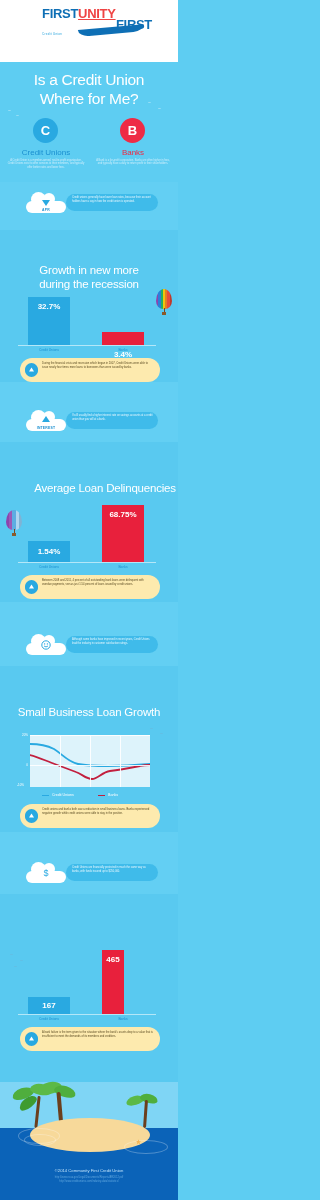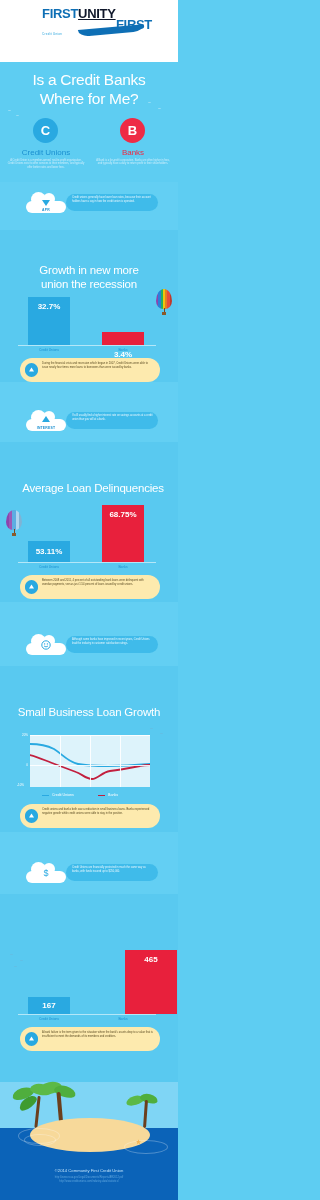--- a/index.html
+++ b/index.html
@@ -7,21 +7,21 @@
     width:178px;height:1200px;overflow:hidden;
     font-family:"Liberation Sans",sans-serif;
     background:#5ecdf2;
   }
   .page{position:relative;width:178px;height:1200px;overflow:hidden;}
 
   
   .header{position:absolute;left:0;top:0;width:178px;height:52px;background:#ffffff;overflow:hidden;}
   .logo{position:absolute;left:42px;top:8px;width:110px;text-align:left;}
   .logo-main{font-size:13px;font-weight:bold;letter-spacing:-.3px;line-height:11px;color:#0e6fb5;}
-  .logo-main .c2{color:#0f172a;text-decoration:underline;}
+  .logo-main .c2{color:#ef4444;text-decoration:underline;}
   .logo-first{font-size:13px;font-weight:bold;color:#0e6fb5;text-align:right;line-height:12px;letter-spacing:-.3px;}
   .logo-cu{position:absolute;left:0;top:24px;font-size:3px;color:#27a3dd;letter-spacing:.3px;}
   .logo-swoosh{position:absolute;left:36px;top:19px;width:66px;height:7px;background:#0e6fb5;
     border-radius:0 0 40px 40px/0 0 26px 26px;transform:rotate(-5deg);}
   .logo-tag{position:absolute;left:30px;top:31px;font-size:4.2px;font-style:italic;color:#0e6fb5;letter-spacing:.2px;}
 
   .wave-white{position:absolute;left:0;top:40px;width:178px;height:22px;background:#fff;}
   .wave-white:after{content:"";position:absolute;left:-20px;top:8px;width:220px;height:22px;background:#fff;
     border-radius:50%/100% 100% 0 0;}
   .wave-line{position:absolute;height:1px;background:rgba(255,255,255,.55);}
@@ -118,21 +118,21 @@
     </div>
     <div class="wave-line" style="left:0;top:14px;width:34px;"></div>
     <div class="wave-line" style="left:0;top:20px;width:28px;"></div>
     <div class="wave-line" style="left:146px;top:16px;width:32px;"></div>
     <div class="wave-line" style="left:150px;top:23px;width:28px;"></div>
   </div>
   <div class="wave-white"></div>
 
   <div class="band tone-a" style="top:62px;height:120px;"></div>
   <div class="title">
-    <div>Is a Credit Banks</div>
+    <div>Is a Credit Union</div>
     <div>Where for Me?</div>
   </div>
 
   <div class="bird" style="left:8px;top:108px;">~</div>
   <div class="bird" style="left:16px;top:113px;">~</div>
   <div class="bird" style="left:148px;top:100px;">~</div>
   <div class="bird" style="left:158px;top:106px;">~</div>
 
   <div class="badge cu">C</div>
   <div class="badge bk">B</div>
@@ -152,21 +152,21 @@
       <svg class="cloud-ic" viewBox="0 0 10 10">
         <polygon points="1,3 9,3 5,9" fill="#29a9e1"></polygon>
       </svg>
       <div class="cloud-lbl">APR</div>
     </div>
   </div>
 
   <div class="band tone-c" style="top:230px;height:152px;"></div>
   <div class="sect-title" style="position:absolute;left:0;top:264px;width:178px;">
     <div>Growth in new more</div>
-    <div>union the recession</div>
+    <div>during the recession</div>
   </div>
 
   <div class="balloon" style="left:156px;top:289px;width:16px;height:26px;">
     <div class="bl-body">
       <i style="left:0;   width:14.3%;background:#8e44ad;"></i>
       <i style="left:14.3%;width:14.3%;background:#2980d9;"></i>
       <i style="left:28.6%;width:14.3%;background:#27ae60;"></i>
       <i style="left:42.9%;width:14.3%;background:#f1c40f;"></i>
       <i style="left:57.2%;width:14.3%;background:#e67e22;"></i>
       <i style="left:71.5%;width:14.3%;background:#e74c3c;"></i>
@@ -204,41 +204,41 @@
         <div class="c-2"></div>
         <div class="c-b"></div>
       <svg class="cloud-ic" viewBox="0 0 10 10">
         <polygon points="5,1 9,7 1,7" fill="#29a9e1"></polygon>
       </svg>
       <div class="cloud-lbl">INTEREST</div>
     </div>
   </div>
 
   <div class="band tone-c" style="top:442px;height:160px;"></div>
-  <div class="sect-title" style="position:absolute;left:4px;top:482px;width:178px;">
+  <div class="sect-title" style="position:absolute;left:16px;top:482px;width:178px;">
     <div>Average Loan Delinquencies</div>
   </div>
 
   <div class="balloon" style="left:6px;top:510px;width:16px;height:26px;">
     <div class="bl-body">
       <i style="left:0;    width:20%;background:#8e44ad;"></i>
       <i style="left:20%;  width:20%;background:#9b59b6;"></i>
       <i style="left:40%;  width:20%;background:#5dade2;"></i>
       <i style="left:60%;  width:20%;background:#aed6f1;"></i>
       <i style="left:80%;  width:20%;background:#7fb3d5;"></i>
     </div>
     <div class="bl-str"></div>
       <div class="bl-bsk"></div>
   </div>
 
   <div class="bar red" style="left:102px;top:505px;width:42px;height:57px;">
     <span class="bar-val">68.75%</span>
   </div>
   <div class="bar blue" style="left:28px;top:541px;width:42px;height:21px;">
-    <span class="bar-val" style="top:6px;">53.11%</span>
+    <span class="bar-val" style="top:6px;">1.54%</span>
   </div>
   <div class="axis" style="left:18px;top:562px;width:138px;"></div>
   <div class="bar-lbl" style="left:28px;top:565px;width:42px;">Credit Unions</div>
   <div class="bar-lbl" style="left:102px;top:565px;width:42px;">Banks</div>
 
   <div class="note" style="left:20px;top:575px;width:140px;"></div>
   <div class="note-ic" style="left:25px;top:580px;">
     <svg viewBox="0 0 13 13" width="13" height="13">
         <circle cx="6.5" cy="6.5" r="6.5" fill="#29a9e1"></circle>
         <polygon points="4,7.5 9,7.5 6.5,3.5" fill="#fff"></polygon>
@@ -317,21 +317,21 @@
       </svg>
     </div>
   </div>
 
   <div class="band tone-c" style="top:894px;height:188px;"></div>
 
   <div class="bird dk" style="left:10px;top:952px;">~</div>
   <div class="bird dk" style="left:20px;top:958px;">~</div>
   <div class="bird dk" style="left:14px;top:964px;">~</div>
 
-  <div class="bar red" style="left:102px;top:950px;width:52px;height:64px;margin-left:23px;">
+  <div class="bar red" style="left:102px;top:950px;width:22px;height:64px;">
     <span class="bar-val">465</span>
   </div>
   <div class="bar blue" style="left:28px;top:997px;width:42px;height:17px;">
     <span class="bar-val" style="top:4px;">167</span>
   </div>
   <div class="axis" style="left:18px;top:1014px;width:138px;"></div>
   <div class="bar-lbl" style="left:28px;top:1017px;width:42px;">Credit Unions</div>
   <div class="bar-lbl" style="left:102px;top:1017px;width:42px;">Banks</div>
 
   <div class="note" style="left:20px;top:1027px;width:140px;"></div>

